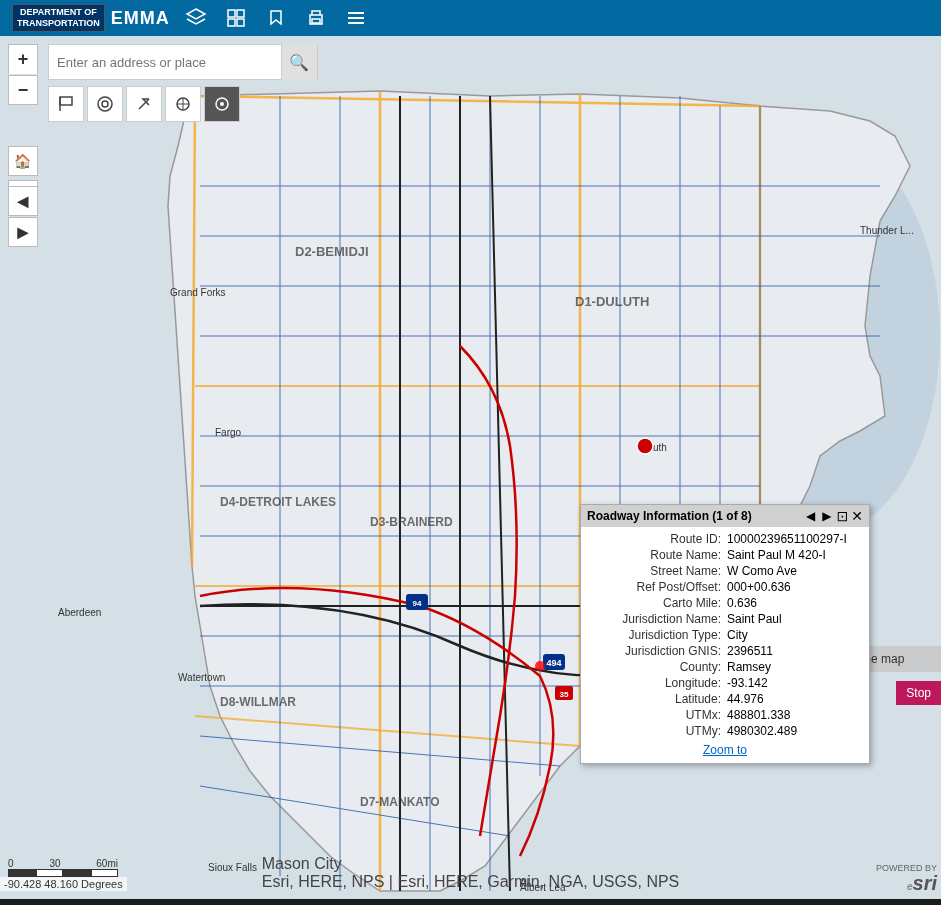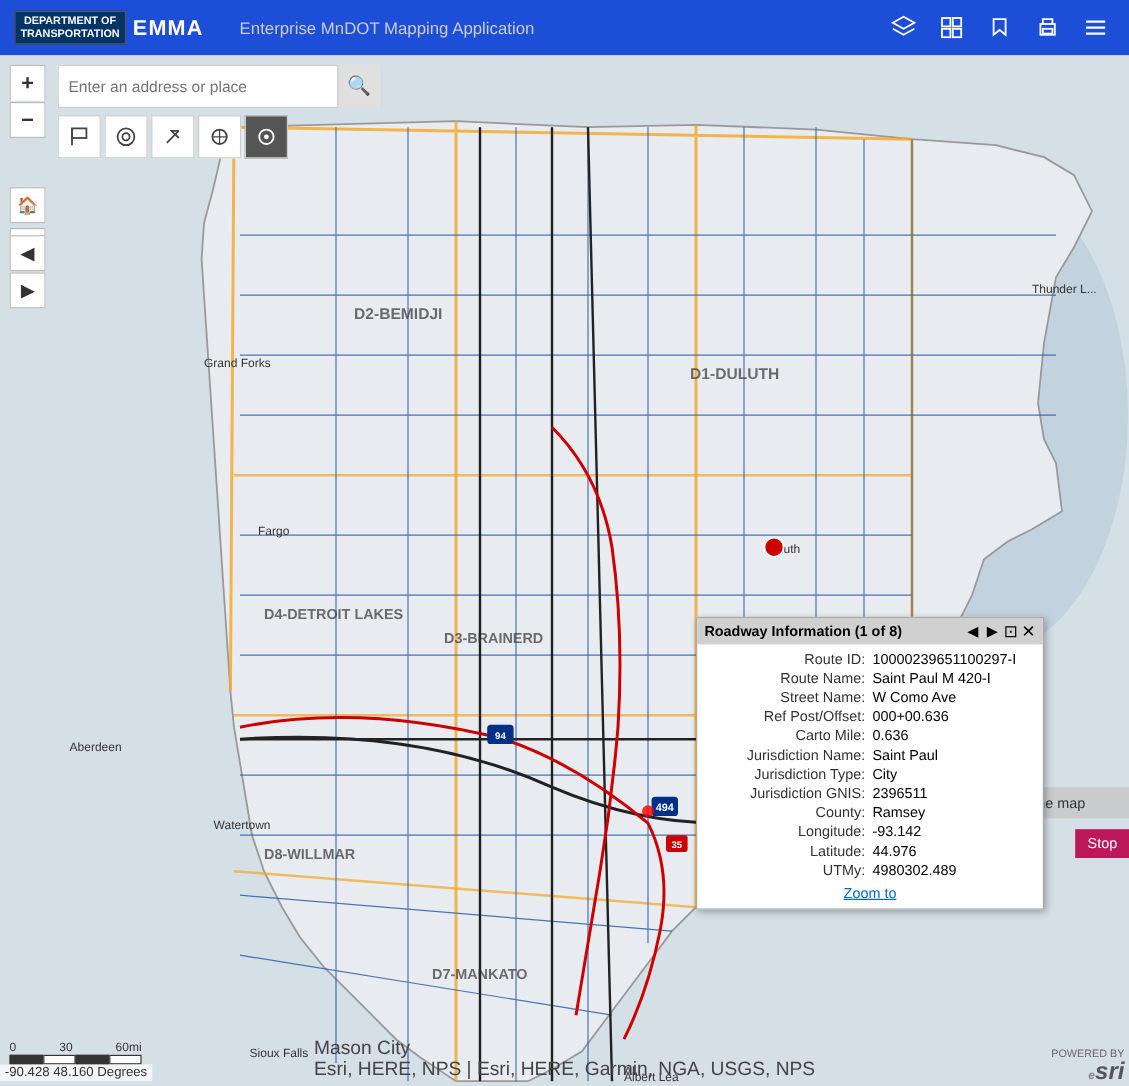--- a/index.html
+++ b/index.html
@@ -2,22 +2,22 @@
 <html><head>
   <meta charset="utf-8">
   <style>
     * { box-sizing: border-box; margin: 0; padding: 0; }
     body { font-family: Arial, sans-serif; width: 941px; height: 905px; overflow: hidden; background: #1a1a1a; }
 
     
     #header {
       display: flex;
       align-items: center;
-      background: #1d4ed8;
-      height: 46px;
+      background: #0369a1;
+      height: 36px;
       padding: 0 12px;
       gap: 10px;
       color: white;
       flex-shrink: 0;
     }
     #header .mn-dot-logo {
       display: flex;
       align-items: center;
       gap: 6px;
     }
@@ -352,21 +352,20 @@
 <body>
 
 <div id="header">
   <div class="mn-dot-logo">
     <div class="logo-box">
       <div>DEPARTMENT OF</div>
       <div>TRANSPORTATION</div>
     </div>
     <span class="emma-text">EMMA</span>
   </div>
-  <span class="app-title">Enterprise MnDOT Mapping Application</span>
   <div class="header-icons">
     <button class="header-icon-btn" title="Layers">
       <svg width="22" height="22" viewBox="0 0 22 22" fill="none">
         <polygon points="11,2 20,7 11,12 2,7" stroke="white" stroke-width="1.5" fill="none"></polygon>
         <polyline points="2,12 11,17 20,12" stroke="white" stroke-width="1.5" fill="none"></polyline>
       </svg>
     </button>
     <button class="header-icon-btn" title="Grid">
       <svg width="22" height="22" viewBox="0 0 22 22" fill="none">
         <rect x="3" y="3" width="7" height="7" stroke="white" stroke-width="1.5" fill="none"></rect>
@@ -587,20 +586,24 @@
         </div>
         <div class="info-row">
           <span class="info-label">Longitude:</span>
           <span class="info-value">-93.142</span>
         </div>
         <div class="info-row">
           <span class="info-label">Latitude:</span>
           <span class="info-value">44.976</span>
         </div>
         <div class="info-row">
+          <span class="info-label">UTMx:</span>
+          <span class="info-value">488801.338</span>
+        </div>
+        <div class="info-row">
           <span class="info-label">UTMy:</span>
           <span class="info-value">4980302.489</span>
         </div>
         <a class="zoom-link" href="#">Zoom to</a>
       </div>
   </div>
 
   <div id="right-panel-hint">
     <span>ck on the map</span>
   </div>

